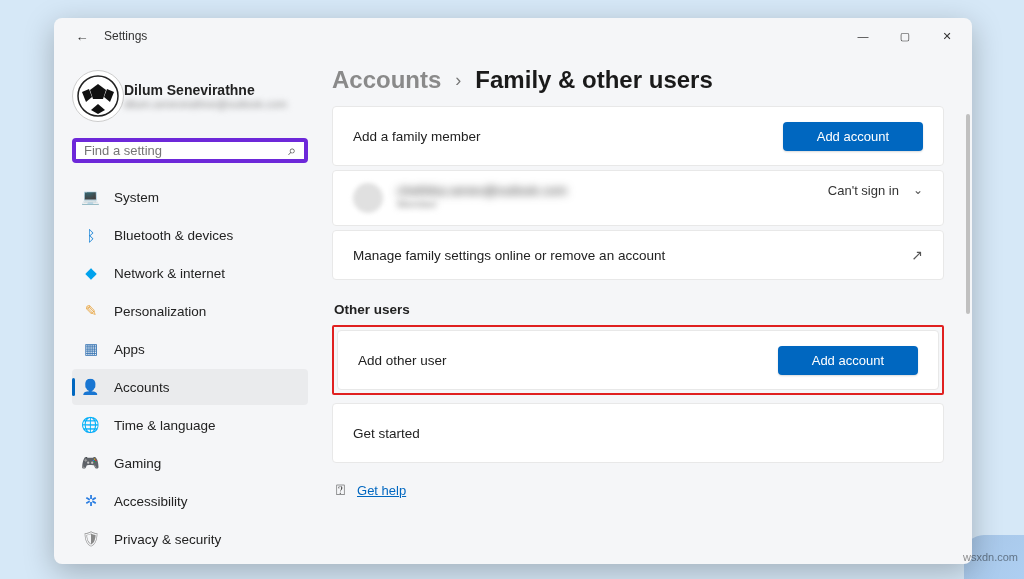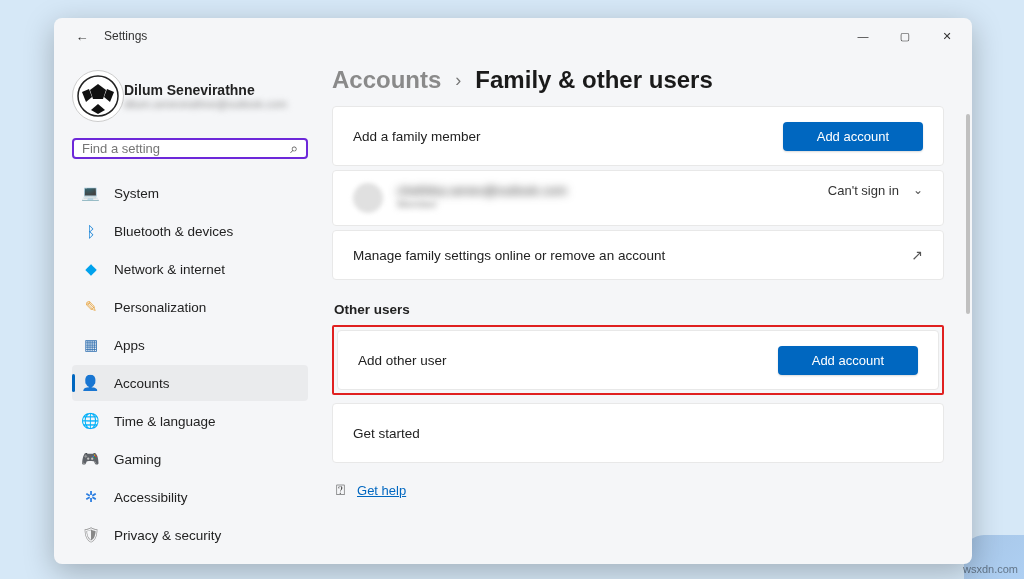--- a/index.html
+++ b/index.html
@@ -14,21 +14,21 @@
   .title-text { font-size: 12px; color:#333; margin-left:8px; }
   .win-controls { margin-left:auto; display:flex; }
   .win-btn { width:42px; height:32px; display:flex; align-items:center; justify-content:center; font-size:11px; color:#333; }
   .body { flex:1; display:flex; overflow:hidden; }
   .sidebar { width:268px; padding: 10px 14px 10px 18px; display:flex; flex-direction:column; overflow-y:auto;}
   .user-block { display:flex; align-items:center; gap:0; padding: 6px 2px 16px 0;}
   .avatar { width:52px; height:52px; border-radius:50%; background:#fff; border:1px solid #ccc; display:flex; align-items:center; justify-content:center;}
   .avatar svg { width:44px; height:44px; }
   .user-name { font-size:14px; font-weight:600; color:#222; }
   .user-email { font-size:11px; color:#888; filter: blur(3px); }
-  .search-box { display:flex; align-items:center; background:#fff; border:2px solid #6d28d9; border-radius:4px; height:32px; padding:0 8px; margin-bottom:16px;}
+  .search-box { display:flex; align-items:center; background:#fff; border:4px solid #6d28d9; border-radius:4px; height:32px; padding:0 8px; margin-bottom:16px;}
   .search-box input { flex:1; border:none; outline:none; font-size:13px; background:transparent; color:#333;}
   .nav { display:flex; flex-direction:column; gap:2px; }
   .nav-item { display:flex; align-items:center; gap:14px; height:36px; padding: 0 10px; border-radius:4px; font-size:13.5px; color:#222; position:relative;}
   .nav-item.active { background:#eaebed; }
   .nav-item.active::before { content:""; position:absolute; left:0; top:9px; width:3px; height:18px; background:#0067c0; border-radius:2px;}
   .nav-icon { width:18px; height:18px; display:flex; align-items:center; justify-content:center; font-size:15px;}
   .main { flex:1; padding: 12px 28px 10px 10px; overflow-y:auto; position:relative;}
   .breadcrumb { display:flex; align-items:center; gap:14px; margin-bottom:12px;}
   .crumb-parent { font-size:24px; font-weight:600; color:#8a8a8a; }
   .crumb-sep { font-size:18px; color:#777; }
@@ -47,21 +47,21 @@
   .link-row { display:flex; align-items:center; padding:16px 20px; font-size:13.5px; color:#222;}
   .open-icon { margin-left:auto; color:#555; font-size:14px;}
   .section-title { font-size:13.5px; font-weight:600; color:#222; margin: 22px 0 8px 2px;}
   .highlight-box { border: 2.5px solid #e02020; padding:3px; border-radius:2px; margin-bottom:8px;}
   .highlight-box .card { margin-bottom:0; }
   .help-link { display:flex; align-items:center; gap:12px; margin-top:18px; padding-left:4px;}
   .help-link span.icon { font-size:15px; color:#333;}
   .help-link span.text { font-size:13px; color:#0067c0;text-decoration:underline;}
   .scroll-track { position:absolute; right:2px; top:0; width:6px; height:100%; }
   .scroll-thumb { position:absolute; right:0; top:60px; width:4px; height:200px; background:#c0c0c0; border-radius:3px;}
-  .watermark { position:absolute; right:6px; bottom:4px; font-size:11px; color:rgba(0,0,0,0.45); font-family:Arial,sans-serif;margin-left:7px;}
+  .watermark { position:absolute; right:6px; bottom:16px; font-size:11px; color:rgba(0,0,0,0.45); font-family:Arial,sans-serif;margin-left:7px;}
   .taskbar-hint { position:absolute; bottom:0; right:0; width:60px; height:44px; background:linear-gradient(135deg,#1a5fb4,#3584e4); opacity:0.25; border-top-left-radius:20px;}
 </style>
 </head>
 <body>
 
 <div class="taskbar-hint"></div>
 
 <div class="window">
   <div class="title-bar">
     <div class="back-btn">←</div>

